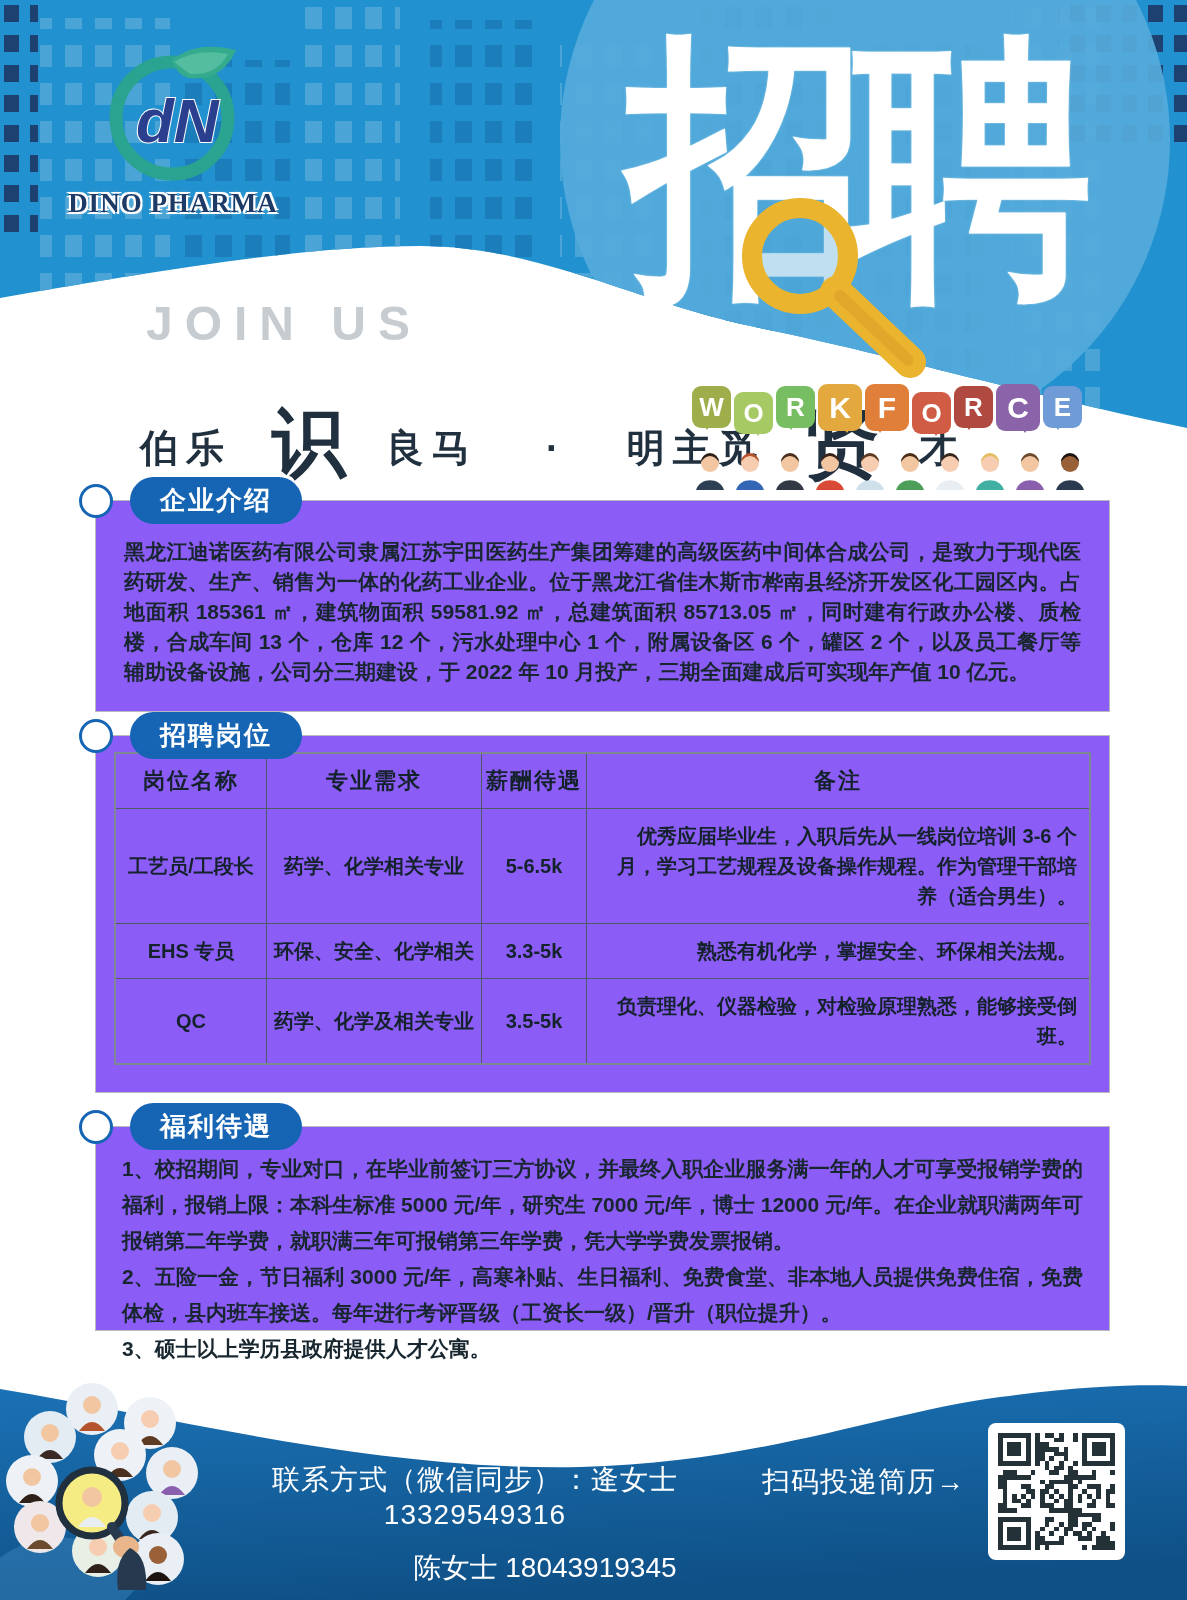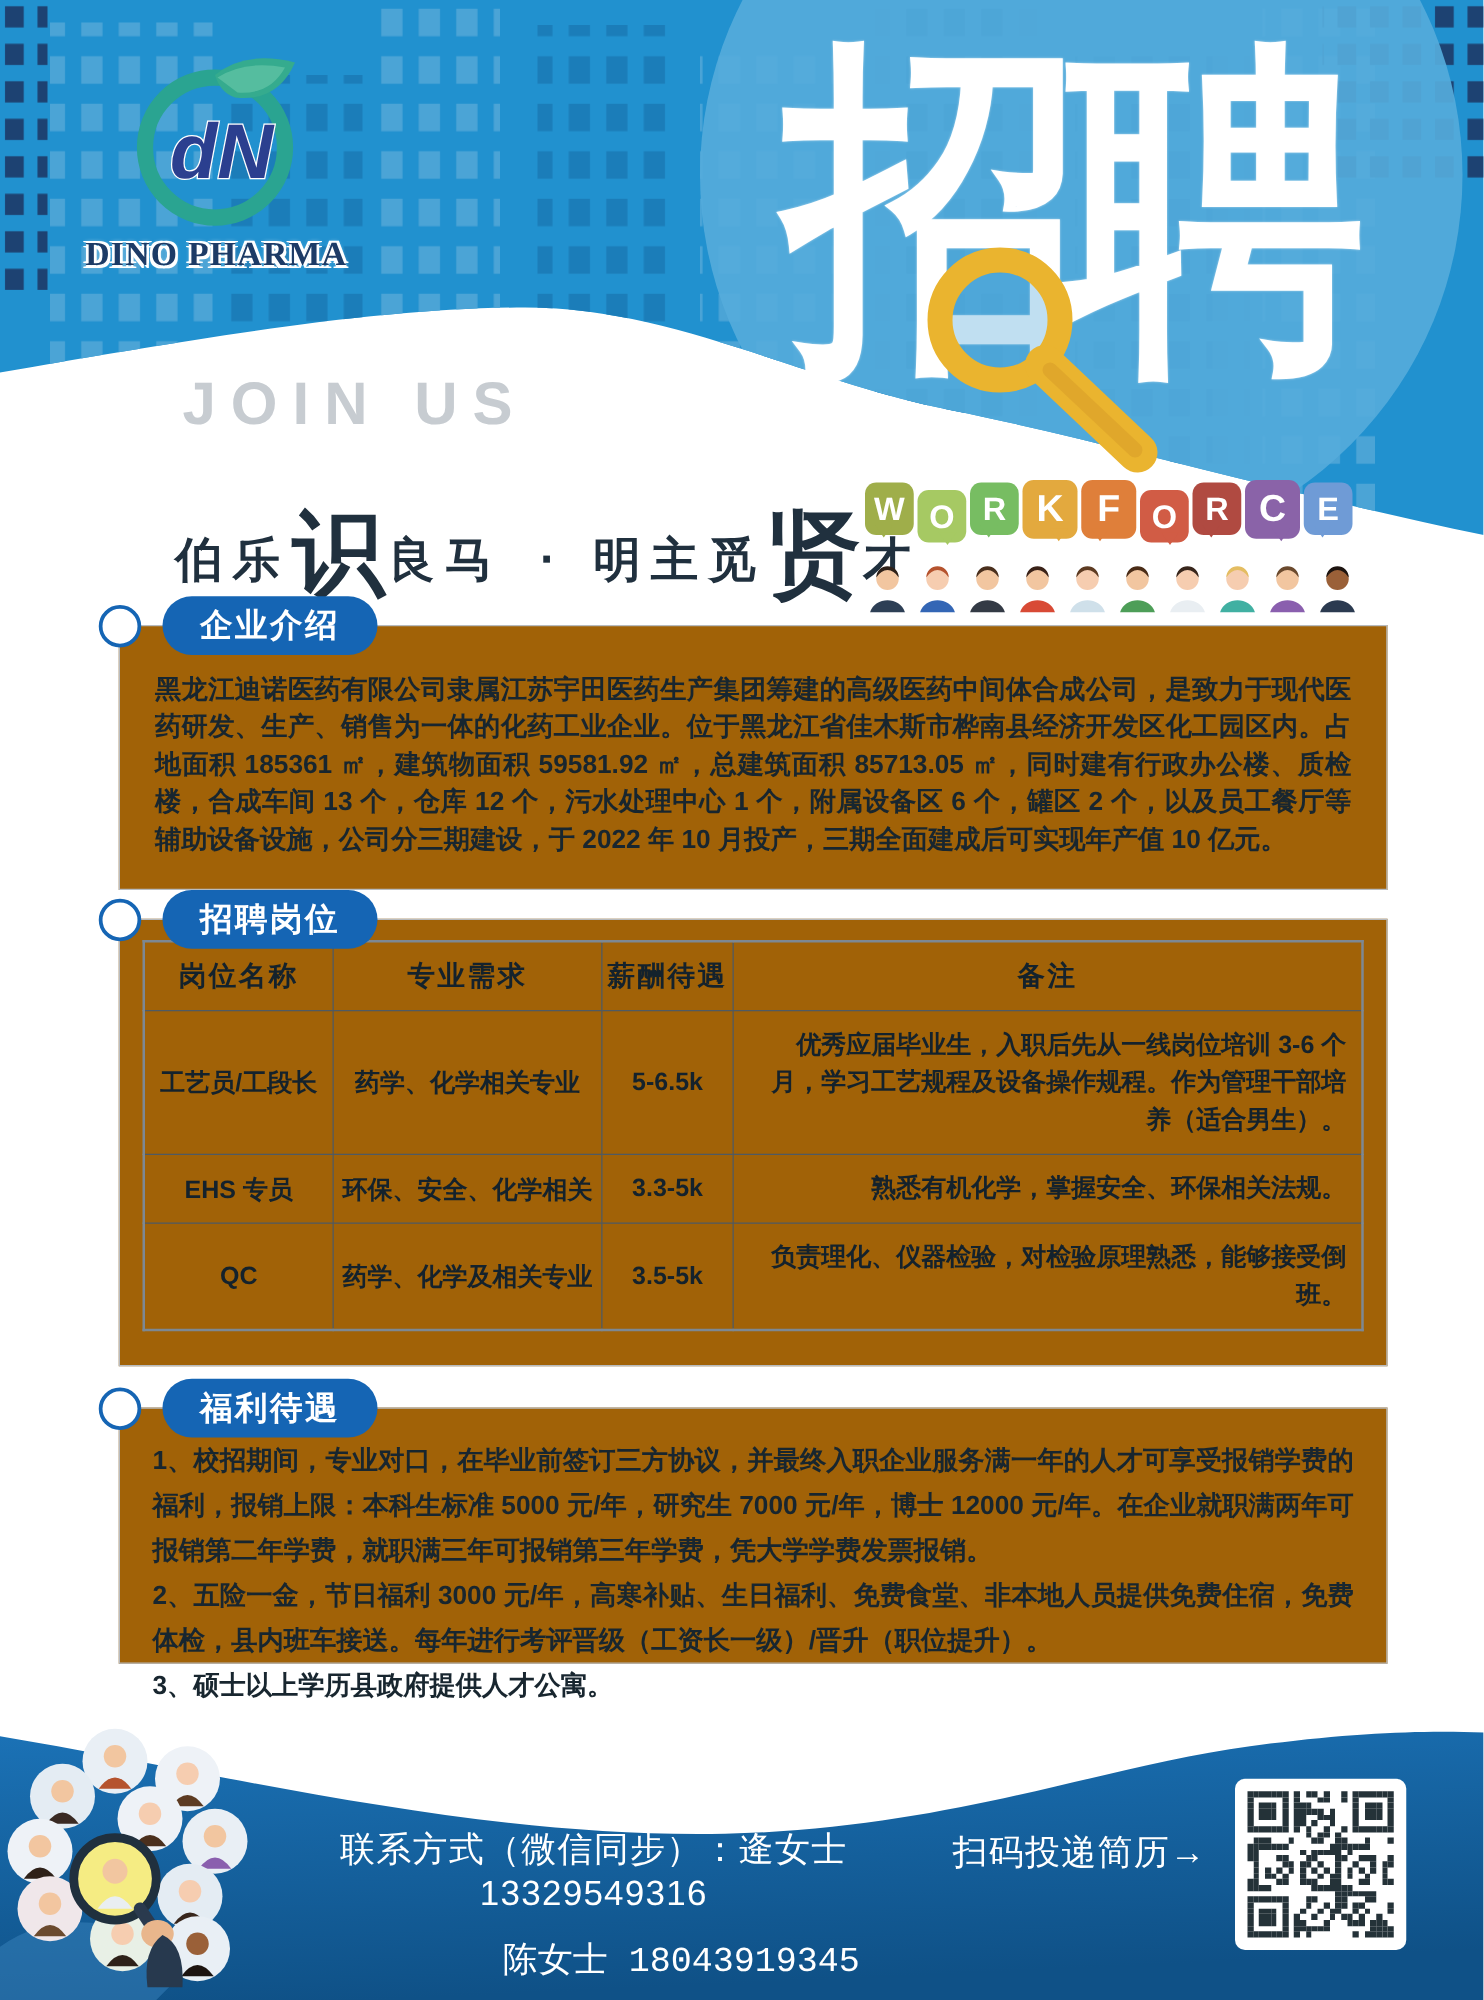--- a/index.html
+++ b/index.html
@@ -12,38 +12,38 @@
   .logo{position:absolute;top:38px;left:96px;width:156px;height:150px;}
   .brand-name{position:absolute;top:188px;left:48px;width:250px;text-align:center;
     font-family:"Liberation Serif","DejaVu Serif",serif;font-size:27px;font-weight:700;color:#1d3b66;letter-spacing:1px;
     text-shadow:-2px -2px 0 #fff,2px -2px 0 #fff,-2px 2px 0 #fff,2px 2px 0 #fff,0 0 4px #fff;}
   .join-us{position:absolute;top:296px;left:146px;font-size:48px;font-weight:800;color:#c7ccd1;letter-spacing:12px;}
   .hero-title{position:absolute;top:26px;left:628px;font-size:280px;line-height:1.02;font-weight:900;color:#fff;
     letter-spacing:-14px;transform:scaleX(.85);transform-origin:left top;white-space:nowrap;text-shadow:0 0 2px rgba(255,255,255,.6);}
   .magnifier{position:absolute;top:180px;left:720px;}
 
   
-  .slogan{position:absolute;top:398px;left:140px;display:flex;align-items:center;color:#20303e;font-weight:800;white-space:nowrap;}
+  .slogan{position:absolute;top:398px;left:140px;display:flex;align-items:center;color:#20303e;font-weight:800;white-space:nowrap;gap:38px;}
   .slogan .s-n{font-size:38px;letter-spacing:8px;}
   .slogan .s-b{font-size:74px;letter-spacing:0;margin:0 2px;position:relative;top:-4px;}
   .slogan .s-dot{font-size:38px;margin:0 30px;}
 
   
   .workforce{position:absolute;top:386px;left:692px;width:396px;}
   .bubbles{display:flex;gap:3px;align-items:flex-start;}
   .bubble{width:39px;height:42px;border-radius:9px;background:var(--c);color:#fff;font-weight:800;font-size:26px;
     display:flex;align-items:center;justify-content:center;position:relative;}
   .bubble::after{content:"";position:absolute;left:8px;bottom:-9px;border:7px solid transparent;border-top:10px solid var(--c);}
   .bubble:nth-child(even){margin-top:6px;}
   .bubble:nth-child(even)::after{left:auto;right:8px;}
   .bubble:nth-child(4),.bubble:nth-child(5),.bubble:nth-child(8){width:44px;height:47px;font-size:30px;margin-top:-2px;}
   .people-row{display:flex;gap:4px;margin-top:16px;}
 
   
-  .section{position:absolute;left:95px;width:1015px;border:1px solid #b7bbbf;background:#a16207;box-sizing:border-box;}
+  .section{position:absolute;left:95px;width:1015px;border:1px solid #b7bbbf;background:#8b5cf6;box-sizing:border-box;}
   .sec-circle{position:absolute;top:-17px;left:-17px;width:28px;height:28px;border-radius:50%;border:3px solid #1565b4;background:#fff;}
   .sec-pill{position:absolute;top:-24px;left:34px;height:47px;padding:0 30px;border-radius:24px;background:#1565b4;
     color:#fff;font-size:26px;font-weight:800;display:flex;align-items:center;letter-spacing:2px;}
   #sec-intro{top:500px;height:212px;}
   .intro-body{margin:36px 28px 0 28px;font-size:21px;line-height:30px;font-weight:700;color:#18262f;text-align:justify;}
   #sec-positions{top:735px;height:358px;}
   .pos-table{border-collapse:collapse;margin:16px auto 0 auto;width:calc(100% - 36px);border:2px solid #7d8893;}
   .pos-table th,.pos-table td{border:1px solid #4e5a64;font-weight:700;color:#14222c;}
   .pos-table th{height:52px;font-size:22px;letter-spacing:2px;}
   .pos-table td{font-size:20px;padding:9px 4px;text-align:center;}
@@ -52,21 +52,21 @@
   #sec-benefits{top:1126px;height:205px;}
   .benefit{margin:0 26px;font-size:21px;line-height:36px;font-weight:700;color:#18262f;text-align:justify;}
   .benefit:first-of-type{margin-top:24px;}
 
   
   .footer{position:absolute;top:1375px;left:0;width:1187px;height:225px;}
   .footer > svg{position:absolute;top:0;left:0;}
   .cluster{position:absolute;left:22px;top:10px;}
   .contact{position:absolute;left:195px;top:86px;width:560px;text-align:center;color:#fff;font-weight:500;}
   .contact .l1{font-size:28px;letter-spacing:1px;}
-  .contact .l2{font-size:28px;margin-top:18px;transform:translateX(70px);font-family:Liberation Mono, monospace;}
+  .contact .l2{font-size:28px;margin-top:18px;transform:translateX(70px);}
   .scan-label{position:absolute;left:762px;top:88px;font-size:28px;color:#fff;font-weight:500;letter-spacing:1px;}
   .qr{position:absolute;left:988px;top:48px;width:137px;height:137px;background:#fff;border-radius:8px;padding:10px;box-sizing:border-box;}
   .qr-grid{display:grid;grid-template-rows:repeat(25,1fr);grid-template-columns:repeat(25,1fr);width:117px;height:117px;}
   .qr-grid i{display:block;}
   .qr-grid i.on{background:#243238;}
 </style>
 </head>
 <body>
 
 <div class="poster">

